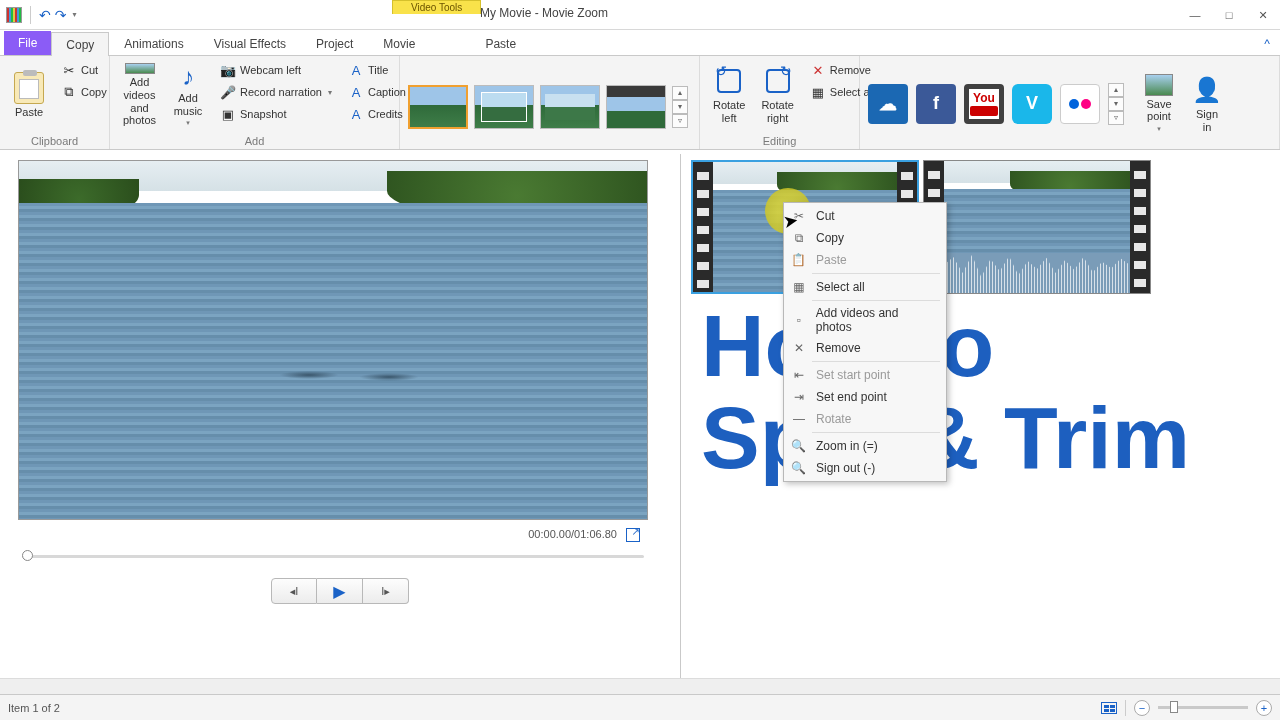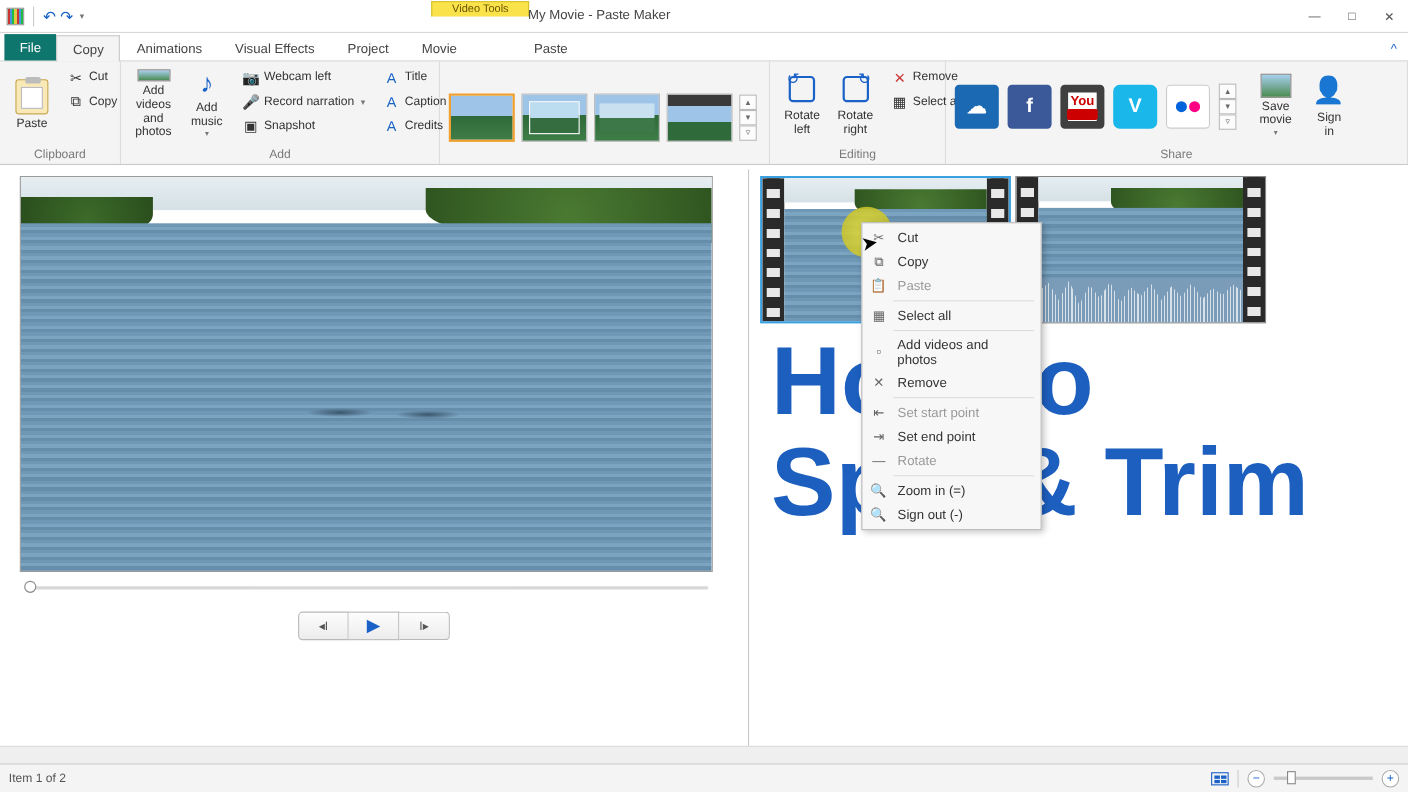--- a/index.html
+++ b/index.html
@@ -13,21 +13,21 @@
 .undo-icon,.redo-icon { color:#1a62c7; font-size:14px; }
 .qat-sep { width:1px; height:18px; background:#ccc; margin:0 4px; }
 .vtools { position:absolute; left:392px; top:0; height:30px; }
 .vtools-lbl { background:#f9e24a; color:#6b5400; font-size:10px; padding:1px 18px; border:1px solid #d5c02c; border-bottom:none; display:inline-block; }
 .titlebar .title { position:absolute; left:480px; top:6px; color:#444; }
 .win-controls { position:absolute; right:0; top:0; display:flex; }
 .win-btn { width:34px; height:30px; display:flex; align-items:center; justify-content:center; color:#555; font-size:11px; }
 
 
 .tabstrip { height:26px; background:#fff; display:flex; align-items:flex-end; font-size:12px; border-bottom:1px solid #c9c9c9; padding-left:4px; }
-.tab-file { background:#0f766e; color:#fff; padding:4px 14px; font-size:12px; height:24px; display:flex; align-items:center; }
+.tab-file { background:#8b5cf6; color:#fff; padding:4px 14px; font-size:12px; height:24px; display:flex; align-items:center; }
 .tab { padding:4px 14px; color:#444; height:24px; display:flex; align-items:center; border:1px solid transparent; border-bottom:none; }
 .tab.active { border-color:#c9c9c9; background:#f4f4f4; position:relative; top:1px; }
 .tab.vedit { margin-left:40px; }
 .caret-down { font-size:8px; color:#777; margin-left:2px; }
 
 
 .ribbon { height:94px; background:#f4f4f4; border-bottom:1px solid #c9c9c9; display:flex; font-size:11px; color:#333; }
 .rgroup { border-right:1px solid #dcdcdc; padding:4px 8px 2px; display:flex; flex-direction:column; justify-content:space-between; }
 .rgroup-label { text-align:center; color:#7a7a7a; font-size:11px; padding-top:2px; }
 .rgroup-body { flex:1; display:flex; align-items:flex-start; gap:6px; }
@@ -53,21 +53,21 @@
 .gallery-nav { display:flex; flex-direction:column; }
 .gal-arrow { width:16px; height:14px; border:1px solid #bbb; background:#fcfcfc; display:flex; align-items:center; justify-content:center; font-size:8px; color:#666; }
 
 
 .rotate-ic { width:24px; height:24px; border:2px solid #1a62c7; border-radius:4px; position:relative; }
 .rotate-ic.l::after{content:"↺";position:absolute;left:-4px;top:-8px;color:#1a62c7;font-size:14px;}
 .rotate-ic.r::after{content:"↻";position:absolute;right:-4px;top:-8px;color:#1a62c7;font-size:14px;}
 
 
 .share-ic { width:40px; height:40px; border-radius:4px; display:flex; align-items:center; justify-content:center; color:#fff; font-weight:bold; font-size:18px; }
-.sk{background:#1b68b3;} .fb{background:#3b5998;} .yt{background:#fff;border:7px solid #404040;color:#c00;font-size:12px;flex-direction:column;line-height:1;} .yt .bar{width:28px;height:10px;background:#c00;margin-top:2px;border-radius:2px;} .vm{background:#1ab7ea;border-radius:6px;} .fl{background:#fff;border:1px solid #ccc;}
+.sk{background:#1b68b3;} .fb{background:#3b5998;} .yt{background:#fff;border:5px solid #404040;color:#c00;font-size:12px;flex-direction:column;line-height:1;} .yt .bar{width:28px;height:10px;background:#c00;margin-top:2px;border-radius:2px;} .vm{background:#1ab7ea;border-radius:6px;} .fl{background:#fff;border:1px solid #ccc;}
 .fl::before{content:"";width:10px;height:10px;background:#0063dc;border-radius:50%;display:inline-block;margin-right:2px;}
 .fl::after{content:"";width:10px;height:10px;background:#ff0084;border-radius:50%;display:inline-block;}
 
 
 .main { position:absolute; top:150px; bottom:26px; left:0; right:0; display:flex; }
 .preview-pane { width:680px; padding:10px 16px 0 16px; position:relative; }
 .preview { width:630px; height:360px; border:1px solid #999; margin-left:2px; position:relative; overflow:hidden; }
 .sky{position:absolute;left:0;right:0;top:0;height:30px;background:linear-gradient(#e6eef2,#d5e1e6);}
 .veg-l{position:absolute;left:0;top:18px;width:120px;height:40px;background:radial-gradient(circle,#3c6b2a,#2a4d1c);border-radius:0 0 60% 0;}
 .veg-r{position:absolute;right:0;top:10px;width:260px;height:50px;background:radial-gradient(circle,#4a7a32,#2f5520);border-radius:0 0 0 60%;}
@@ -134,21 +134,21 @@
   <div class="qat">
     <span class="qat-icon app-icon"></span>
     <span class="qat-sep"></span>
     <span class="undo-icon">↶</span>
     <span class="redo-icon">↷</span>
     <span class="caret-down">▾</span>
   </div>
   <div class="vtools">
     <span class="vtools-lbl">Video Tools</span>
   </div>
-  <div class="title">My Movie - Paste Maker</div>
+  <div class="title">My Movie - Movie Zoom</div>
   <div class="win-controls">
     <div class="win-btn">—</div>
     <div class="win-btn">□</div>
     <div class="win-btn">✕</div>
   </div>
 </div>
 
 <div class="tabstrip">
   <div class="tab-file">File</div>
   <div class="tab active">Copy</div>
@@ -286,43 +286,46 @@
       <div class="share-ic vm">V</div>
       <div class="share-ic fl"></div>
       <div class="gallery-nav">
         <div class="gal-arrow">▴</div>
         <div class="gal-arrow">▾</div>
         <div class="gal-arrow">▿</div>
       </div>
       <div class="big-btn" style="margin-left:8px;">
         <div class="ic" style="background:linear-gradient(#a8d0ee,#4a8a50);width:28px;height:22px;border:1px solid #888;position:relative;"></div>
         <span style="white-space:pre-line;">Save
-movie</span>
+point</span>
         <span class="btn-caret">▾</span>
       </div>
       <div class="big-btn">
         <div class="ic" style="color:#888;">👤</div>
         <span style="white-space:pre-line;">Sign
 in</span>
       </div>
     </div>
-    <div class="rgroup-label">Share</div>
   </div>
 </div>
 
 <div class="main">
   <div class="preview-pane">
     <div class="preview">
       <div class="sky"></div>
         <div class="veg-l"></div>
         <div class="veg-r"></div>
         <div class="water"></div>
       <div class="ripple" style="left:260px;top:210px;"></div>
       <div class="ripple" style="left:340px;top:212px;"></div>
     </div>
+    <div class="timecode">
+      <span>00:00.00/01:06.80</span>
+      <span class="fullscreen-ic"></span>
+    </div>
     <div class="seek">
       <div class="seek-track"></div>
       <div class="seek-thumb"></div>
     </div>
     <div class="transport">
       <div class="tbtn">◂I</div>
       <div class="tbtn play">▶</div>
       <div class="tbtn">I▸</div>
     </div>
   </div>

